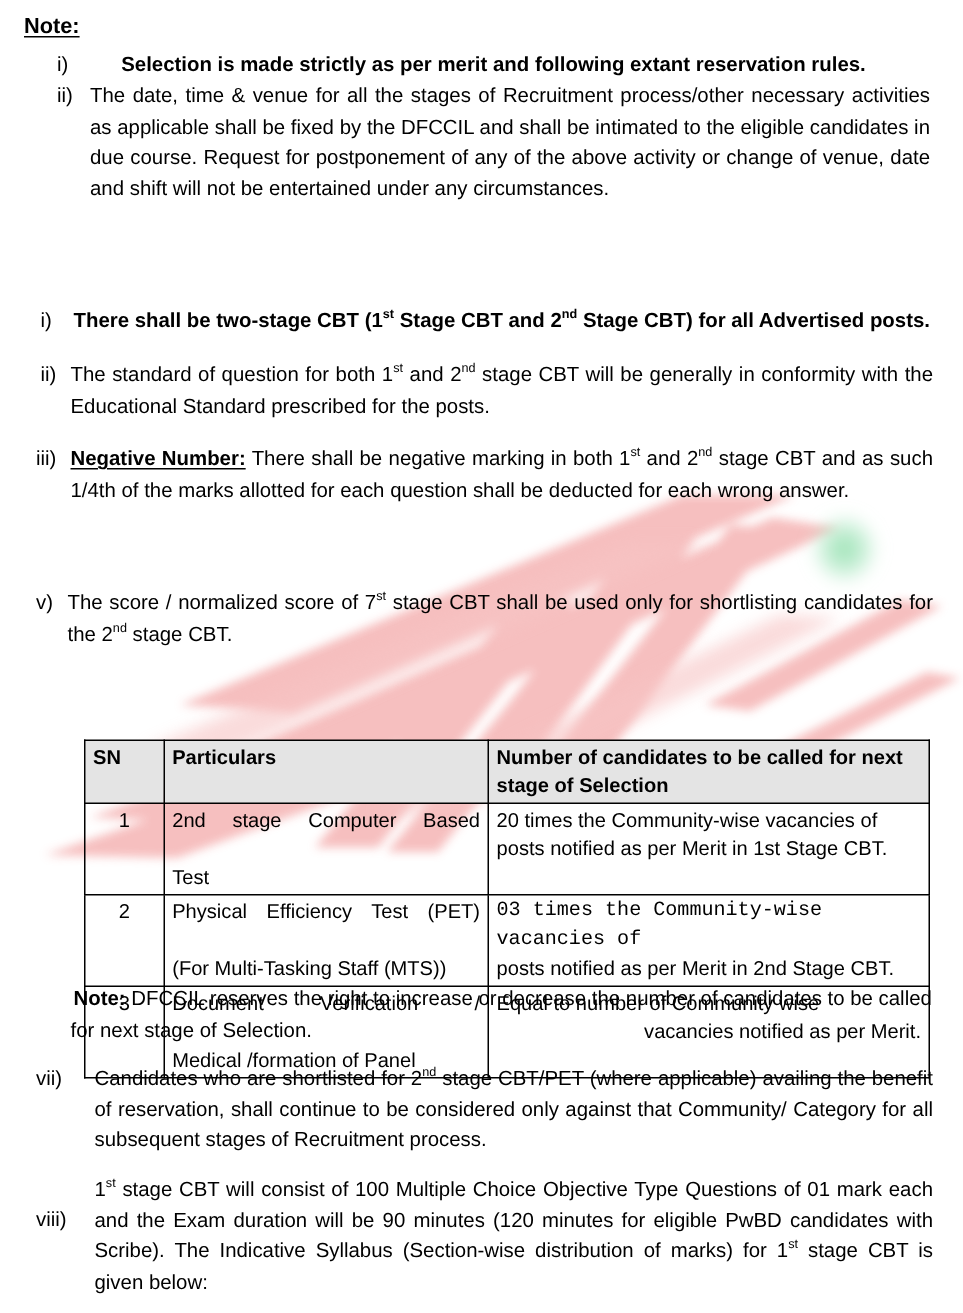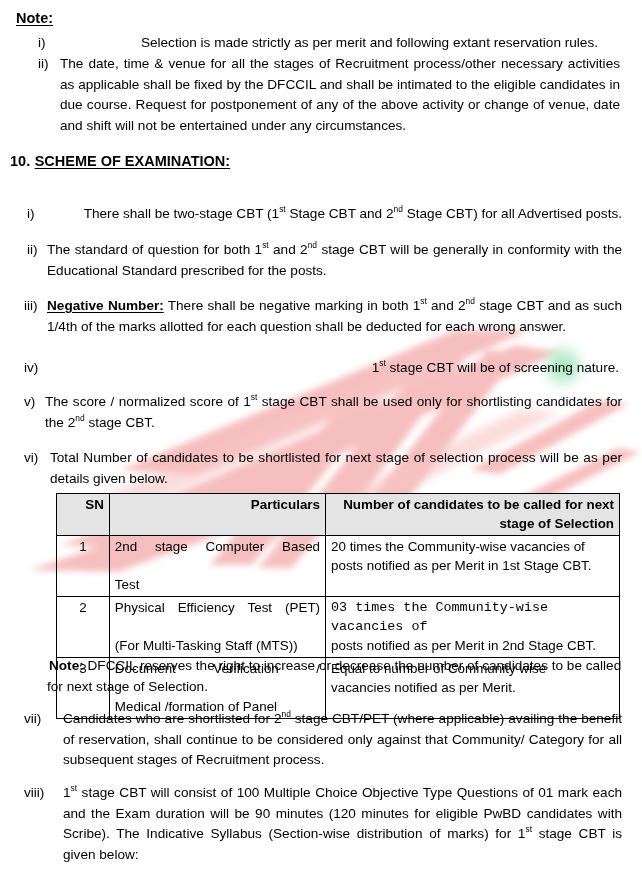--- a/index.html
+++ b/index.html
@@ -61,21 +61,21 @@
   .li .mk {
     flex: 0 0 auto;
     text-align: left;
     white-space: nowrap;
   }
   .li .bd {
     flex: 1 1 auto;
     text-align: justify;
     text-justify: inter-word;
   }
-  .li .bd.nojust { text-align: right; }
+  .li .bd.nojust { text-align: center; font-weight: bold; }
 
   sup {
     font-size: 0.62em;
     vertical-align: super;
     line-height: 0;
     margin-top: 32px;
   }
 
   b.u {
     font-weight: bold;
@@ -97,23 +97,23 @@
   }
   #tbl td, #tbl th {
     border: 1px solid #000000;
     padding: 1px 5px 2px 5px;
     vertical-align: top;
     background: transparent;
   }
   #tbl thead th {
     background: #e4e4e4;
     font-weight: bold;
-    text-align: right;
-  }
-  #tbl thead th.c-sn { text-align: right; }
+    text-align: left;
+  }
+  #tbl thead th.c-sn { text-align: left; }
   .col-sn   { width: 44px;  text-align: center; }
   .col-part { width: 218px; }
   .col-num  { width: 302px; }
   td.just {
     text-align: justify;
     text-justify: inter-word;
     margin-top: 12px;
   }
   td.just > span { display: block; }
   .stretch {
@@ -177,55 +177,43 @@
   <div class="li" style="left:38px; top:33px; width:560px;">
     <span class="mk" style="width:22px;">i)</span>
     <span class="bd nojust">Selection is made strictly as per merit and following extant reservation rules.</span>
   </div>
 
   <div class="li" style="left:38px; top:54px; width:582px;">
     <span class="mk" style="width:22px;">ii)</span>
     <span class="bd">The date, time &amp; venue for all the stages of Recruitment process/other necessary activities as applicable shall be fixed by the DFCCIL and shall be intimated to the eligible candidates in due course. Request for postponement of any of the above activity or change of venue, date and shift will not be entertained under any circumstances.</span>
   </div>
 
-  <div class="blk" style="left:10px; top:152px;">
-    <span class="heading-plain">10.</span>
-    <span class="heading-ul">SCHEME OF EXAMINATION:</span>
-  </div>
 
 
   <div class="li" style="left:27px; top:204px; width:595px;">
     <span class="mk" style="width:20px;">i)</span>
     <span class="bd nojust"><span>There shall be two-stage CBT (1</span><sup>st</sup><span> Stage CBT and 2</span><sup>nd</sup><span> Stage CBT) for all Advertised posts.</span></span>
   </div>
 
   <div class="li" style="left:27px; top:240px; width:595px;">
     <span class="mk" style="width:20px;">ii)</span>
     <span class="bd"><span>The standard of question for both 1</span><sup>st</sup><span> and 2</span><sup>nd</sup><span> stage CBT will be generally in conformity with the Educational Standard prescribed for the posts.</span></span>
   </div>
 
   <div class="li" style="left:24px; top:296px; width:598px;">
     <span class="mk" style="width:23px;">iii)</span>
     <span class="bd"><b class="u">Negative Number:</b><span> There shall be negative marking in both 1</span><sup>st</sup><span> and 2</span><sup>nd</sup><span> stage CBT and as such 1/4th of the marks allotted for each question shall be deducted for each wrong answer.</span></span>
   </div>
 
-  <div class="li" style="left:24px; top:358px; width:595px;">
-    <span class="mk" style="width:21px;">iv)</span>
-    <span class="bd nojust"><span>1</span><sup>st</sup><span> stage CBT will be of screening nature.</span></span>
-  </div>
 
   <div class="li" style="left:24px; top:392px; width:598px;">
     <span class="mk" style="width:21px;">v)</span>
-    <span class="bd"><span>The score / normalized score of 1</span><sup>st</sup><span> stage CBT shall be used only for shortlisting candidates for the 2</span><sup>nd</sup><span> stage CBT.</span></span>
-  </div>
-
-  <div class="li" style="left:24px; top:448px; width:598px;">
-    <span class="mk" style="width:26px;">vi)</span>
-    <span class="bd">Total Number of candidates to be shortlisted for next stage of selection process will be as per details given below.</span>
-  </div>
+    <span class="bd"><span>The score / normalized score of 7</span><sup>st</sup><span> stage CBT shall be used only for shortlisting candidates for the 2</span><sup>nd</sup><span> stage CBT.</span></span>
+  </div>
+
 
   <table id="tbl">
     <thead>
       <tr>
         <th class="col-sn c-sn">SN</th>
         <th class="col-part">Particulars</th>
         <th class="col-num">Number of candidates to be called for next stage of Selection</th>
       </tr>
     </thead>
     <tbody>
@@ -252,33 +240,33 @@
         </td>
       </tr>
       <tr>
         <td class="col-sn">3</td>
         <td class="col-part just">
           <span class="stretch">Document Verification /</span>
           <span>Medical /formation of Panel</span>
         </td>
         <td class="col-num">
           <span style="display:block;">Equal to number of Community wise</span>
-          <span style="display:block;">vacancies notified as per Merit.</span>
+          <span style="display:block;text-align:right;">vacancies notified as per Merit.</span>
         </td>
       </tr>
     </tbody>
   </table>
 
   <div class="li" style="left:47px; top:656px; width:575px; display:block;">
     <span style="margin-left:2px;"><b class="nb">Note:</b><span> DFCCIL reserves the right to increase or decrease the number of candidates to be called for next stage of Selection.</span></span>
   </div>
 
   <div class="li" style="left:24px; top:709px; width:598px;">
     <span class="mk" style="width:39px;">vii)</span>
     <span class="bd"><span>Candidates who are shortlisted for 2</span><sup>nd</sup><span> stage CBT/PET (where applicable) availing the benefit of reservation, shall continue to be considered only against that Community/ Category for all subsequent stages of Recruitment process.</span></span>
   </div>
 
   <div class="li" style="left:24px; top:783px; width:598px;">
-    <span class="mk" style="width:39px;">viii)</span>
+    <span class="mk" style="width:39px;margin-top:20px;">viii)</span>
     <span class="bd"><span>1</span><sup>st</sup><span> stage CBT will consist of 100 Multiple Choice Objective Type Questions of 01 mark each and the Exam duration will be 90 minutes (120 minutes for eligible PwBD candidates with Scribe).  The Indicative Syllabus (Section-wise distribution of marks) for 1</span><sup>st</sup><span> stage CBT is given below:</span></span>
   </div>
 
 </div>
 
 </body></html>

